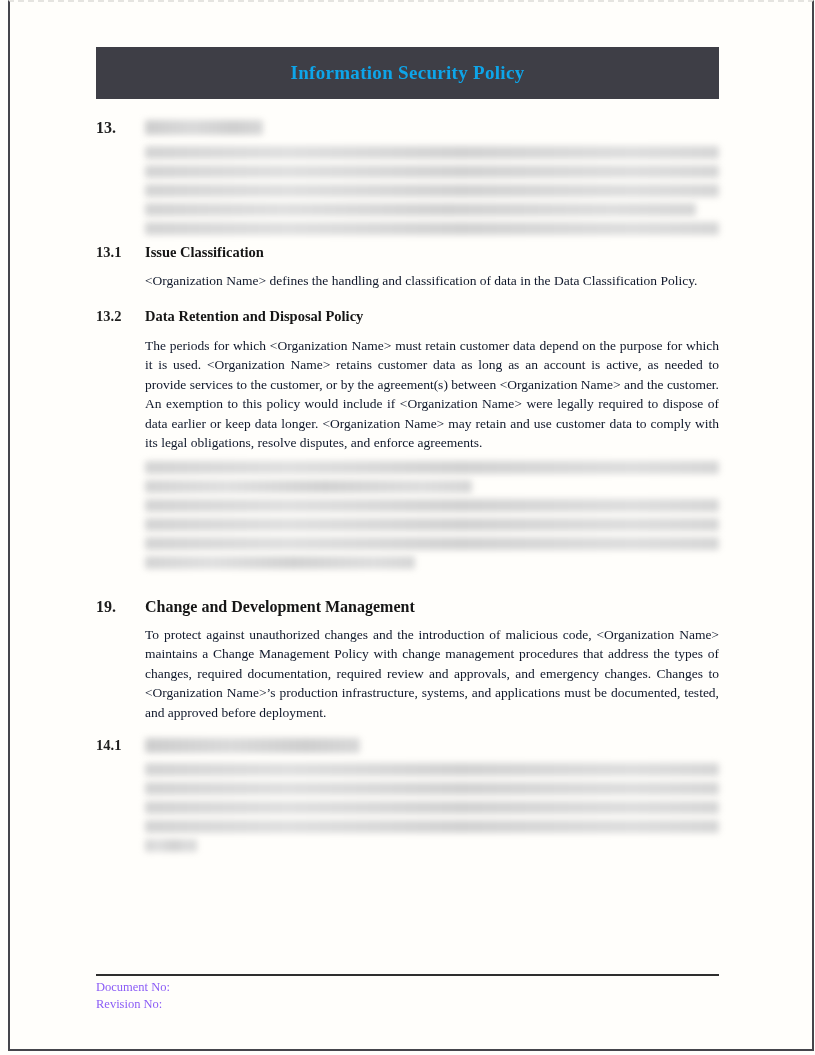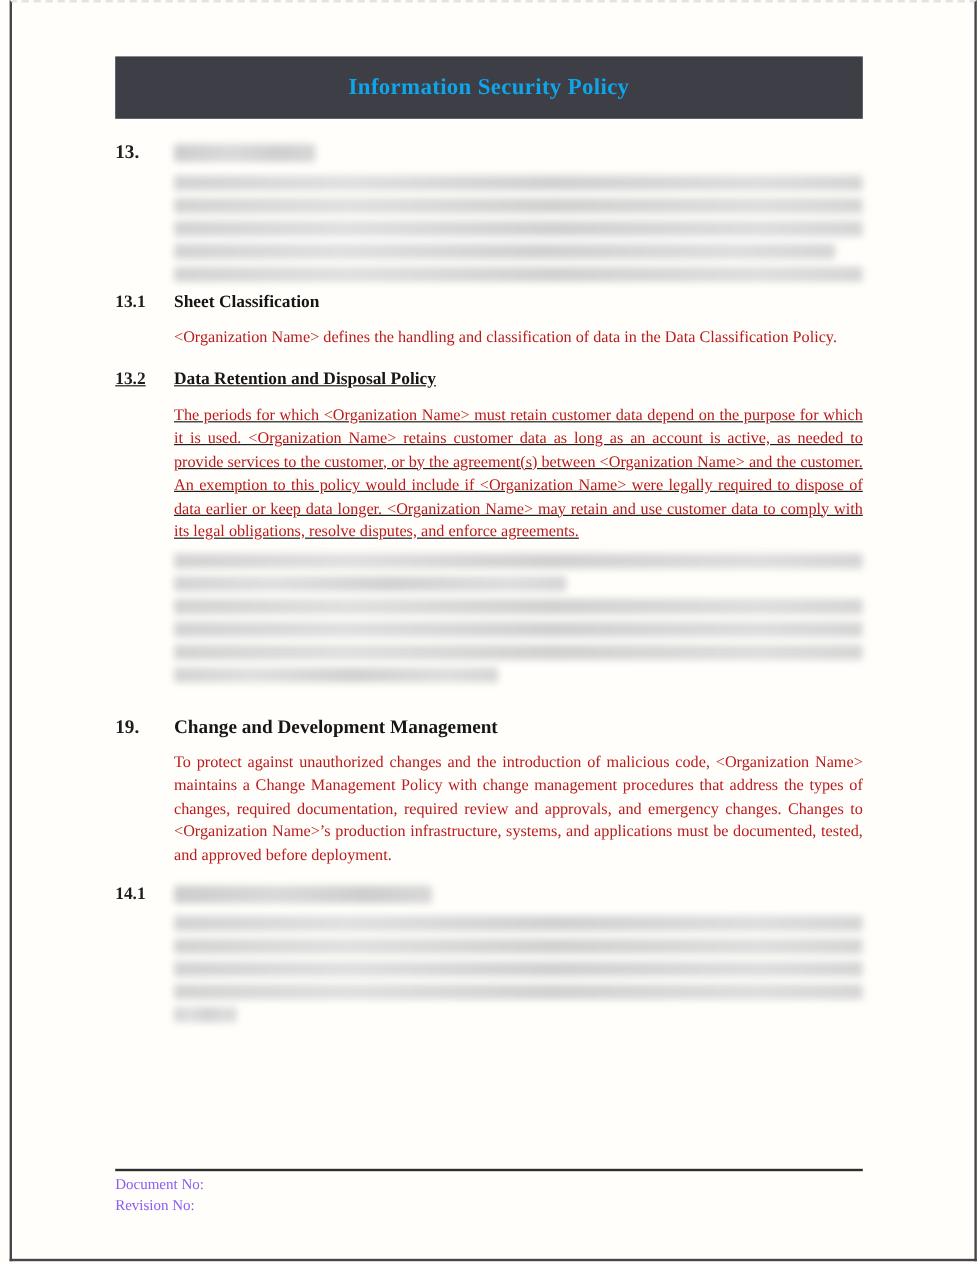--- a/index.html
+++ b/index.html
@@ -47,21 +47,21 @@
     grid-template-columns: 49px 1fr;
   }
   .num { font-weight: bold; }
   .h1size { font-size: 16px; line-height: 20px; }
   .h2size { font-size: 14.5px; line-height: 18px; }
   .heading { font-weight: bold; color: #161616; }
   .body-text {
     font-size: 13.5px;
     line-height: 19.5px;
     text-align: justify;
-    color: #b91c1c;
+    color: #0f172a;
   }
   .blur-bar {
     height: 15px;
     background: linear-gradient(90deg, #cdcdcd, #dadada 40%, #cfcfcf 75%, #d8d8d8);
     border-radius: 2px;
     filter: blur(3px);
   }
   .blur-line {
     height: 13px;
     margin-bottom: 6px;
@@ -77,21 +77,21 @@
     height: 7px;
     background: rgba(255, 254, 251, 0.78);
     pointer-events: none;
   }
   .mt2  { margin-top: 2px; }
   .mt4  { margin-top: 4px; }
   .mt8  { margin-top: 8px; }
   .mt10 { margin-top: 10px; }
   .mt11 { margin-top: 11px; }
   .mt14 { margin-top: 14px; }
-  .mt16 { margin-top: 16px; text-decoration: underline; }
+  .mt16 { margin-top: 16px; }
   .mt22 { margin-top: 22px; }
   .footer {
     position: absolute;
     left: 96px; top: 974px;
     width: 623px;
     border-top: 2px solid #2e2e2e;
     padding-top: 3px;
     display: flex;
     justify-content: space-between;
     font-size: 12.5px;
@@ -121,21 +121,21 @@
           <div class="blur-line" style="width: 100%;"></div>
           <div class="blur-line" style="width: 96%;"></div>
           <div class="blur-line" style="width: 100%;"></div>
         </div>
     </div>
   </section>
 
   <section class="sec mt2">
     <div class="num h2size washed">13.1</div>
     <div>
-      <div class="heading h2size">Sheet Classification</div>
+      <div class="heading h2size">Issue Classification</div>
       <p class="body-text mt10" style="margin:10px 0 0 0;">&lt;Organization Name&gt; defines the handling and classification of data in the Data Classification Policy.</p>
     </div>
   </section>
 
   <section class="sec mt16">
     <div class="num h2size">13.2</div>
     <div>
       <div class="heading h2size">Data Retention and Disposal Policy</div>
       <p class="body-text" style="margin:11px 0 0 0;">The periods for which &lt;Organization Name&gt; must retain customer data depend on the purpose for which it is used. &lt;Organization Name&gt; retains customer data as long as an account is active, as needed to provide services to the customer, or by the agreement(s) between &lt;Organization Name&gt; and the customer. An exemption to this policy would include if &lt;Organization Name&gt; were legally required to dispose of data earlier or keep data longer. &lt;Organization Name&gt; may retain and use customer data to comply with its legal obligations, resolve disputes, and enforce agreements.</p>
       <div class="mt8">

